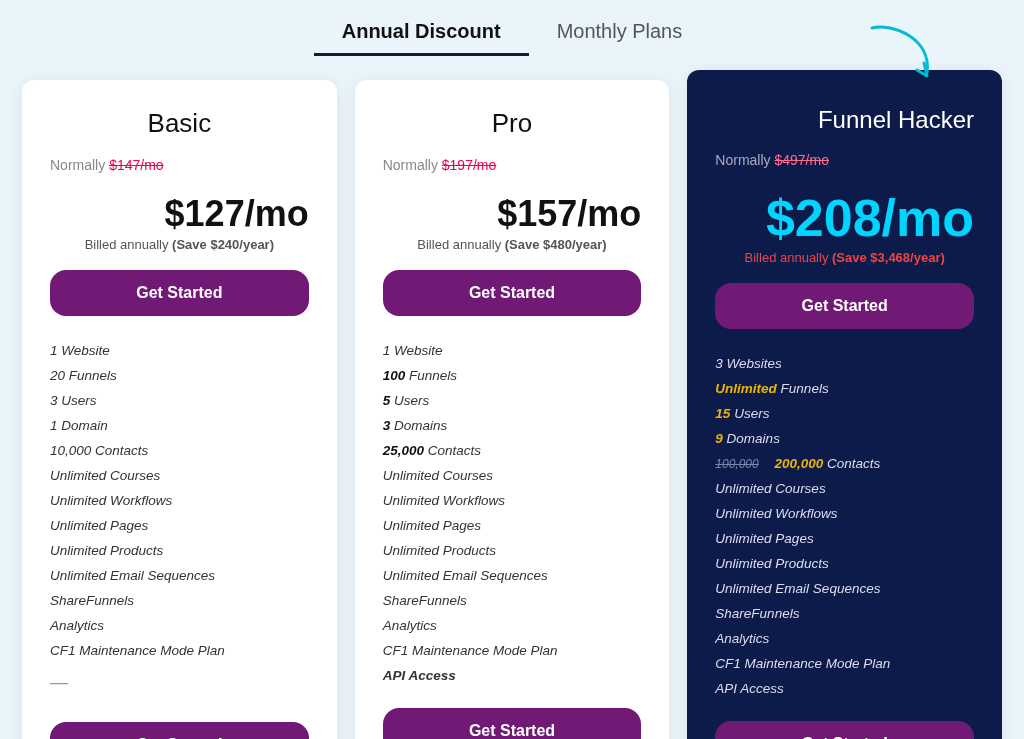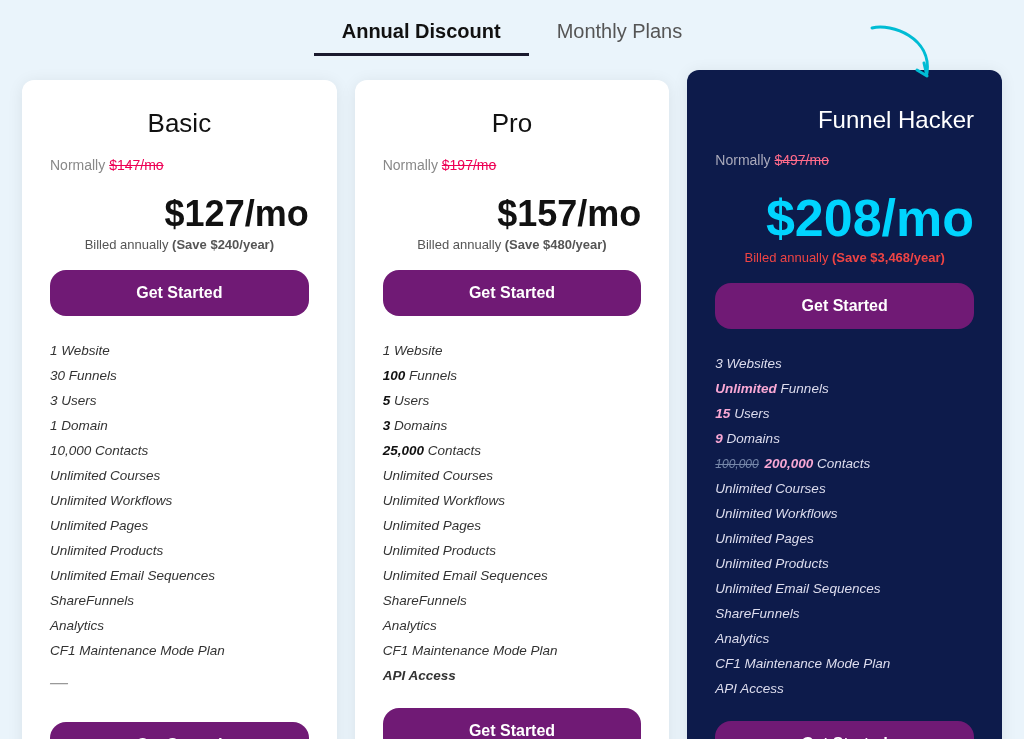--- a/index.html
+++ b/index.html
@@ -155,27 +155,27 @@
       font-style: italic;
     }
     .card.featured .features li {
       color: #dde;
     }
     .features li .bold {
       font-weight: 700;
       color: #111;
     }
     .card.featured .features li .bold {
-      color: #f9a8d4;
+      color: #eab308;
     }
     .features li .strike-small {
       text-decoration: line-through;
       color: #aaa;
       font-size: 12px;
-      margin-right: 2px;
+      margin-right: 12px;
     }
     .card.featured .features li .strike-small {
       color: #7788aa;
     }
 
     .divider-dash {
       color: #999;
       font-size: 18px;
       display: block;
       padding: 4px 0;
@@ -213,21 +213,21 @@
     <div class="normal-price">
       Normally <span class="strikethrough">$147/mo</span>
     </div>
     <div class="main-price">$127/mo</div>
     <div class="billing-note">
       Billed annually <strong>(Save $240/year)</strong>
     </div>
     <button class="cta-button">Get Started</button>
     <ul class="features">
       <li>1 Website</li>
-      <li>30 Funnels</li>
+      <li>20 Funnels</li>
       <li>3 Users</li>
       <li>1 Domain</li>
       <li>10,000 Contacts</li>
       <li>Unlimited Courses</li>
       <li>Unlimited Workflows</li>
       <li>Unlimited Pages</li>
       <li>Unlimited Products</li>
       <li>Unlimited Email Sequences</li>
       <li>ShareFunnels</li>
       <li>Analytics</li>

